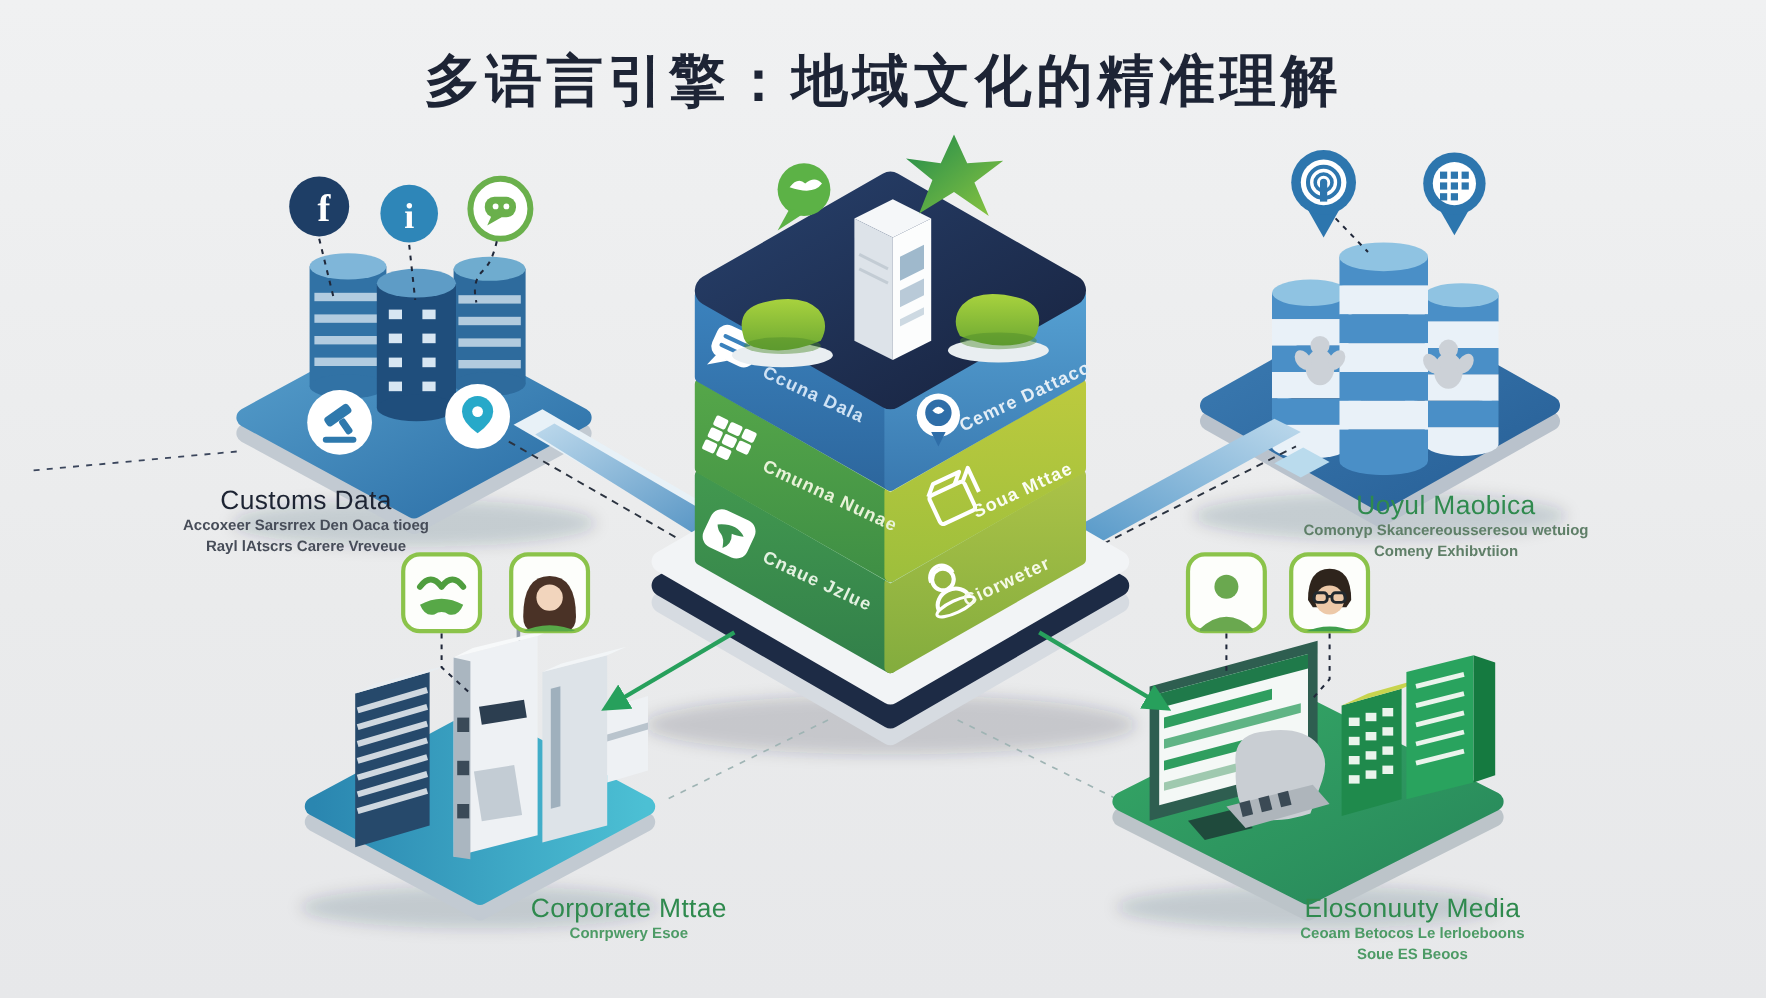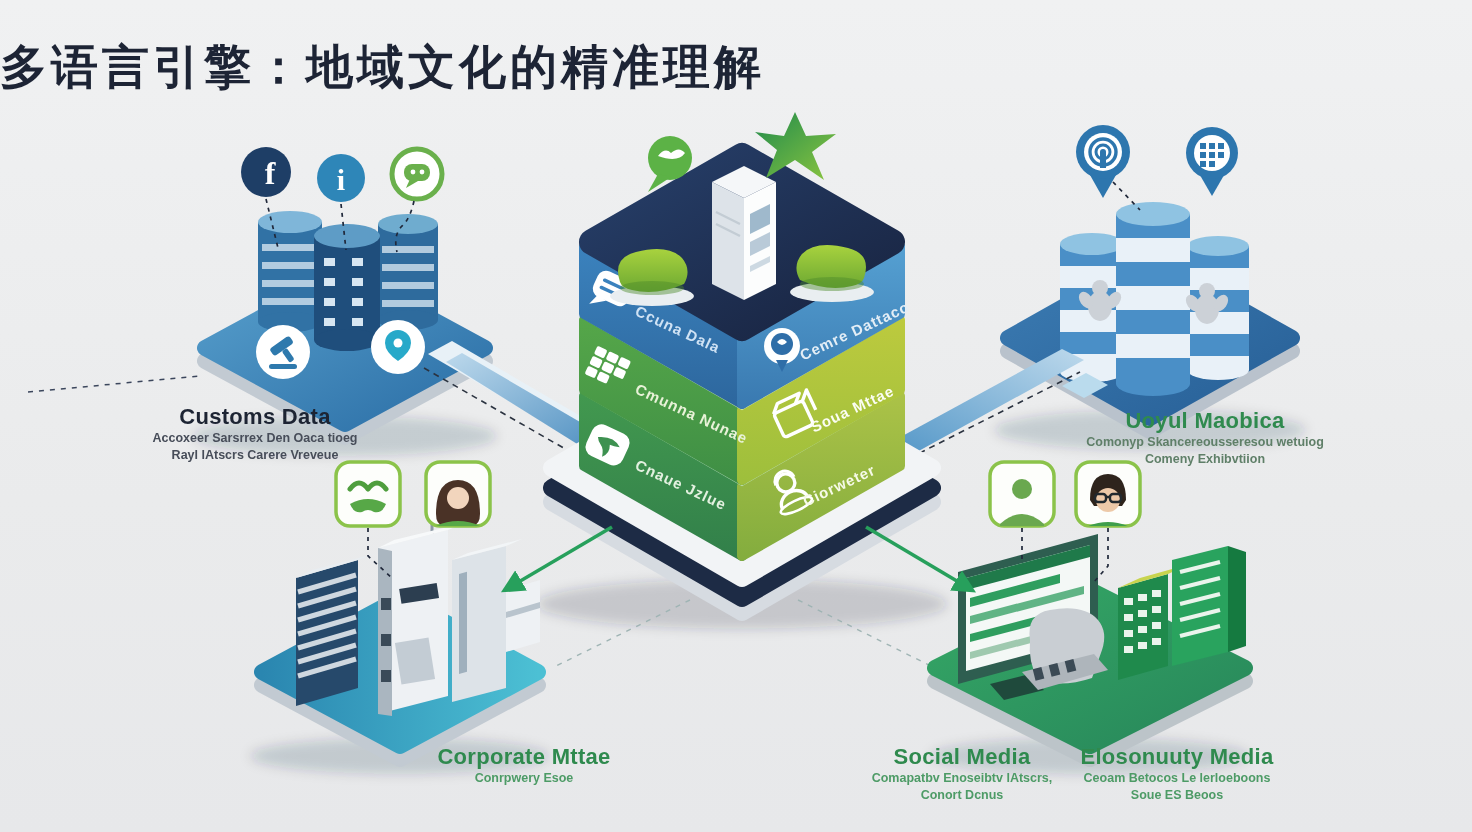--- a/index.html
+++ b/index.html
@@ -1,22 +1,22 @@
 <!DOCTYPE html>
 <html><head>
 <meta charset="utf-8">
 <style>
   html,body{margin:0;padding:0;background:#ecedee;}
   .stage{position:relative;width:1472px;height:832px;background:linear-gradient(180deg,#f0f1f2 0%,#eaebec 60%,#e7e8ea 100%);
          overflow:hidden;font-family:"Liberation Sans","DejaVu Sans",sans-serif;}
   .stage svg{position:absolute;left:0;top:0;}
-  .title{position:absolute;left:0;right:0;top:36px;font-size:47px;font-weight:700;
+  .title{position:absolute;left:0;right:0;top:36px;text-align:center;font-size:47px;font-weight:700;
          color:#1d2435;letter-spacing:4px;}
   .label-group{position:absolute;text-align:center;width:320px;}
-  .heading{font-size:22px;font-weight:700;letter-spacing:.3px;}
+  .heading{font-size:22px;font-weight:400;letter-spacing:.3px;}
   .heading.navy{color:#1d2433;}
   .heading.green{color:#2f8a4e;}
   .sub{font-size:12.5px;font-weight:600;line-height:17px;}
   .sub.gray{color:#474d59;}
   .sub.sage{color:#5f7f68;}
   .sub.green{color:#4d9b66;}
   .face-label{position:absolute;font-size:15px;font-weight:600;white-space:nowrap;transform-origin:left top;
               letter-spacing:1px;}
   .fl-left{transform:rotate(25deg);}
   .fl-right{transform:rotate(-25deg);}
@@ -528,25 +528,20 @@
   <div class="sub sage">Comonyp Skancereousseresou wetuiog</div>
   <div class="sub sage">Comeny Exhibvtiion</div>
 </div>
 
 
 <div class="label-group" style="left:364px;top:744px;">
   <div class="heading green">Corporate Mttae</div>
   <div class="sub green">Conrpwery Esoe</div>
 </div>
 
-<div class="label-group" style="left:802px;top:744px;">
-  <div class="heading green">Social Media</div>
-  <div class="sub green">Comapatbv Enoseibtv lAtscrs,</div>
-  <div class="sub green">Conort Dcnus</div>
-</div>
 
 <div class="label-group" style="left:1017px;top:744px;">
   <div class="heading green">Elosonuuty Media</div>
   <div class="sub green">Ceoam Betocos Le lerloeboons</div>
   <div class="sub green">Soue ES Beoos</div>
 </div>
 
 </div>
 
 </body></html>

